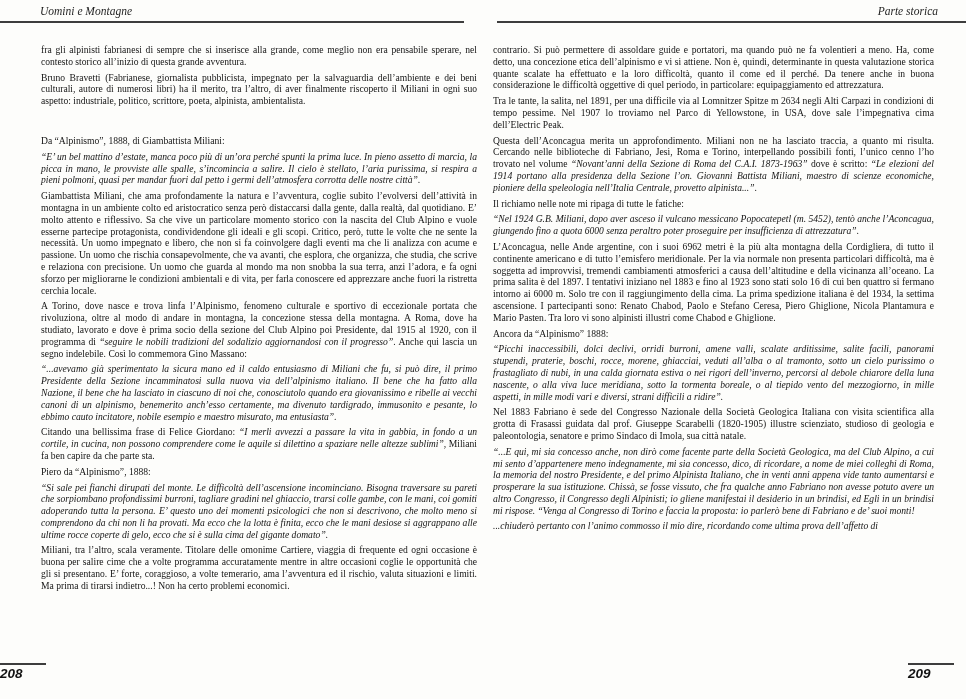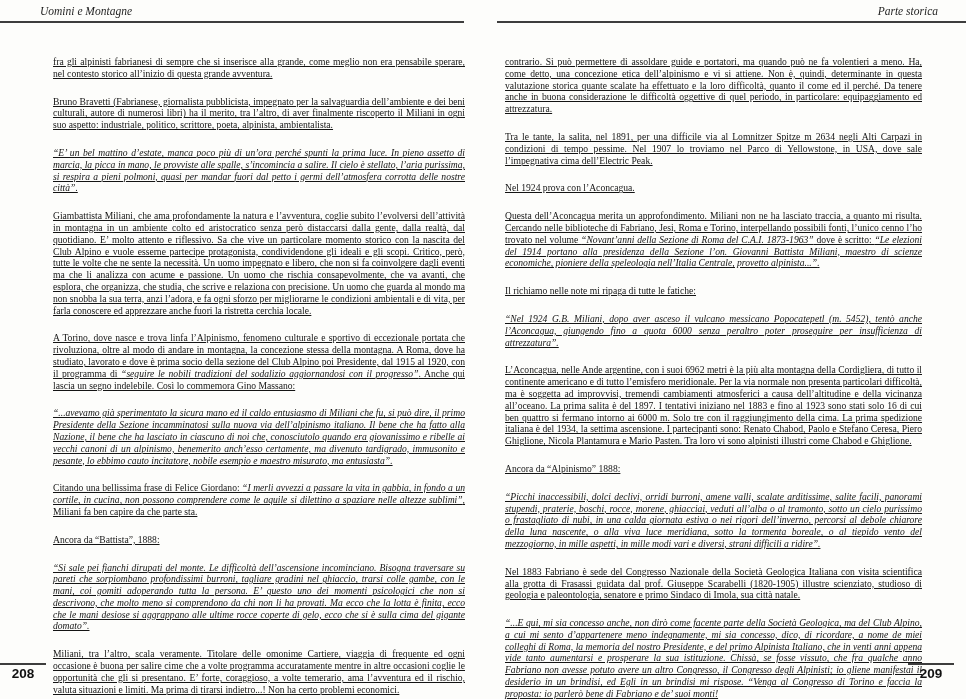--- a/index.html
+++ b/index.html
@@ -34,67 +34,67 @@
     position:absolute; top:40px;
     font-size:9.6px;
     line-height:11.8px;
     text-align:justify;
     hyphens:auto;
     color:#141414;
   }
   .left-col  { left:37px;  width:444px; }
   .right-col { left:489px; width:449px; }
 
-  p.para { margin:16px; padding:0;text-decoration:underline; }
+  p.para { margin:4px; padding:0; }
   p.para.gap { margin-top:28px; }
   p.para i { font-style:italic; }
 
   .folio {
     position:absolute; top:663px;
     width:46px;
     border-top:2px solid #3d3d3d;
     padding-top:1px;
     font-family:"Liberation Sans", sans-serif;
     font-weight:bold;
+    font-style:italic;
     font-size:13.5px;
     color:#111;
-    text-align:center;
   }
   .folio-left  { left:0; }
   .folio-right { right:12px; }
 </style>
 </head>
 <body>
 
 <div class="spread">
 
   <div class="running-head left">Uomini e Montagne</div>
 
   <div class="running-head right">Parte storica</div>
 
   <div class="head-rule left-rule"></div>
   <div class="head-rule right-rule"></div>
 
   <div class="column left-col" lang="it">
       <p class="para"><span>fra gli alpinisti fabrianesi di sempre che si inserisce alla grande, come meglio non era pensabile sperare, nel contesto storico all’inizio di questa grande avventura.</span></p>
       <p class="para"><span>Bruno Bravetti (Fabrianese, giornalista pubblicista, impegnato per la salvaguardia dell’ambiente e dei beni culturali, autore di numerosi libri) ha il merito, tra l’altro, di aver finalmente riscoperto il Miliani in ogni suo aspetto: industriale, politico, scrittore, poeta, alpinista, ambientalista.</span></p>
+      <p class="para gap"><span>Da “Alpinismo”, 1888, di Giambattista Miliani:</span></p>
       <p class="para"><i>“E’ un bel mattino d’estate, manca poco più di un’ora perché spunti la prima luce. In pieno assetto di marcia, la picca in mano, le provviste alle spalle, s’incomincia a salire. Il cielo è stellato, l’aria purissima, si respira a pieni polmoni, quasi per mandar fuori dal petto i germi dell’atmosfera corrotta delle nostre città”.</i></p>
       <p class="para"><span>Giambattista Miliani, che ama profondamente la natura e l’avventura, coglie subito l’evolversi dell’attività in montagna in un ambiente colto ed aristocratico senza però distaccarsi dalla gente, dalla realtà, dal quotidiano. E’ molto attento e riflessivo. Sa che vive un particolare momento storico con la nascita del Club Alpino e vuole esserne partecipe protagonista, condividendone gli ideali e gli scopi. Critico, però, tutte le volte che ne sente la necessità. Un uomo impegnato e libero, che non si fa coinvolgere dagli eventi ma che li analizza con acume e passione. Un uomo che rischia consapevolmente, che va avanti, che esplora, che organizza, che studia, che scrive e relaziona con precisione. Un uomo che guarda al mondo ma non snobba la sua terra, anzi l’adora, e fa ogni sforzo per migliorarne le condizioni ambientali e di vita, per farla conoscere ed apprezzare anche fuori la ristretta cerchia locale.</span></p>
       <p class="para"><span>A Torino, dove nasce e trova linfa l’Alpinismo, fenomeno culturale e sportivo di eccezionale portata che rivoluziona, oltre al modo di andare in montagna, la concezione stessa della montagna. A Roma, dove ha studiato, lavorato e dove è prima socio della sezione del Club Alpino poi Presidente, dal 1915 al 1920, con il programma di </span><i>“seguire le nobili tradizioni del sodalizio aggiornandosi con il progresso”</i><span>. Anche qui lascia un segno indelebile. Così lo commemora Gino Massano:</span></p>
       <p class="para"><i>“...avevamo già sperimentato la sicura mano ed il caldo entusiasmo di Miliani che fu, si può dire, il primo Presidente della Sezione incamminatosi sulla nuova via dell’alpinismo italiano. Il bene che ha fatto alla Nazione, il bene che ha lasciato in ciascuno di noi che, conosciutolo quando era giovanissimo e ribelle ai vecchi canoni di un alpinismo, benemerito anch’esso certamente, ma divenuto tardigrado, immusonito e pesante, lo ebbimo cauto incitatore, nobile esempio e maestro misurato, ma entusiasta”.</i></p>
       <p class="para"><span>Citando una bellissima frase di Felice Giordano: </span><i>“I merli avvezzi a passare la vita in gabbia, in fondo a un cortile, in cucina, non possono comprendere come le aquile si dilettino a spaziare nelle altezze sublimi”</i><span>, Miliani fa ben capire da che parte sta.</span></p>
-      <p class="para"><span>Ancora da “Battista”, 1888:</span></p>
+      <p class="para"><span>Piero da “Alpinismo”, 1888:</span></p>
       <p class="para"><i>“Si sale pei fianchi dirupati del monte. Le difficoltà dell’ascensione incominciano. Bisogna traversare su pareti che sorpiombano profondissimi burroni, tagliare gradini nel ghiaccio, trarsi colle gambe, con le mani, coi gomiti adoperando tutta la persona. E’ questo uno dei momenti psicologici che non si descrivono, che molto meno si comprendono da chi non li ha provati. Ma ecco che la lotta è finita, ecco che le mani desiose si aggrappano alle ultime rocce coperte di gelo, ecco che si è sulla cima del gigante domato”.</i></p>
       <p class="para"><span>Miliani, tra l’altro, scala veramente. Titolare delle omonime Cartiere, viaggia di frequente ed ogni occasione è buona per salire cime che a volte programma accuratamente mentre in altre occasioni coglie le opportunità che gli si presentano. E’ forte, coraggioso, a volte temerario, ama l’avventura ed il rischio, valuta situazioni e limiti. Ma prima di tirarsi indietro...! Non ha certo problemi economici.</span></p>
     </div>
 
   <div class="column right-col" lang="it">
       <p class="para"><span>contrario. Si può permettere di assoldare guide e portatori, ma quando può ne fa volentieri a meno. Ha, come detto, una concezione etica dell’alpinismo e vi si attiene. Non è, quindi, determinante in questa valutazione storica quante scalate ha effettuato e la loro difficoltà, quanto il come ed il perché. Da tenere anche in buona considerazione le difficoltà oggettive di quel periodo, in particolare: equipaggiamento ed attrezzatura.</span></p>
       <p class="para"><span>Tra le tante, la salita, nel 1891, per una difficile via al Lomnitzer Spitze m 2634 negli Alti Carpazi in condizioni di tempo pessime. Nel 1907 lo troviamo nel Parco di Yellowstone, in USA, dove sale l’impegnativa cima dell’Electric Peak.</span></p>
-      <p class="para"><span>Nel 1924 prova con l’Aconcagua.</span></p>
       <p class="para"><span>Questa dell’Aconcagua merita un approfondimento. Miliani non ne ha lasciato traccia, a quanto mi risulta. Cercando nelle biblioteche di Fabriano, Jesi, Roma e Torino, interpellando possibili fonti, l’unico cenno l’ho trovato nel volume </span><i>“Novant’anni della Sezione di Roma del C.A.I. 1873-1963”</i><span> dove è scritto: </span><i>“Le elezioni del 1914 portano alla presidenza della Sezione l’on. Giovanni Battista Miliani, maestro di scienze economiche, pioniere della speleologia nell’Italia Centrale, provetto alpinista...”</i><span>.</span></p>
       <p class="para"><span>Il richiamo nelle note mi ripaga di tutte le fatiche:</span></p>
       <p class="para"><i>“Nel 1924 G.B. Miliani, dopo aver asceso il vulcano messicano Popocatepetl (m. 5452), tentò anche l’Aconcagua, giungendo fino a quota 6000 senza peraltro poter proseguire per insufficienza di attrezzatura”.</i></p>
       <p class="para"><span>L’Aconcagua, nelle Ande argentine, con i suoi 6962 metri è la più alta montagna della Cordigliera, di tutto il continente americano e di tutto l’emisfero meridionale. Per la via normale non presenta particolari difficoltà, ma è soggetta ad improvvisi, tremendi cambiamenti atmosferici a causa dell’altitudine e della vicinanza all’oceano. La prima salita è del 1897. I tentativi iniziano nel 1883 e fino al 1923 sono stati solo 16 di cui ben quattro si fermano intorno ai 6000 m. Solo tre con il raggiungimento della cima. La prima spedizione italiana è del 1934, la settima ascensione. I partecipanti sono: Renato Chabod, Paolo e Stefano Ceresa, Piero Ghiglione, Nicola Plantamura e Mario Pasten. Tra loro vi sono alpinisti illustri come Chabod e Ghiglione.</span></p>
       <p class="para"><span>Ancora da “Alpinismo” 1888:</span></p>
       <p class="para"><i>“Picchi inaccessibili, dolci declivi, orridi burroni, amene valli, scalate arditissime, salite facili, panorami stupendi, praterie, boschi, rocce, morene, ghiacciai, veduti all’alba o al tramonto, sotto un cielo purissimo o frastagliato di nubi, in una calda giornata estiva o nei rigori dell’inverno, percorsi al debole chiarore della luna nascente, o alla viva luce meridiana, sotto la tormenta boreale, o al tiepido vento del mezzogiorno, in mille aspetti, in mille modi vari e diversi, strani difficili a ridire”.</i></p>
       <p class="para"><span>Nel 1883 Fabriano è sede del Congresso Nazionale della Società Geologica Italiana con visita scientifica alla grotta di Frasassi guidata dal prof. Giuseppe Scarabelli (1820-1905) illustre scienziato, studioso di geologia e paleontologia, senatore e primo Sindaco di Imola, sua città natale.</span></p>
       <p class="para"><i>“...E qui, mi sia concesso anche, non dirò come facente parte della Società Geologica, ma del Club Alpino, a cui mi sento d’appartenere meno indegnamente, mi sia concesso, dico, di ricordare, a nome de miei colleghi di Roma, la memoria del nostro Presidente, e del primo Alpinista Italiano, che in venti anni appena vide tanto aumentarsi e prosperare la sua istituzione. Chissà, se fosse vissuto, che fra qualche anno Fabriano non avesse potuto avere un altro Congresso, il Congresso degli Alpinisti; io gliene manifestai il desiderio in un brindisi, ed Egli in un brindisi mi rispose. “Venga al Congresso di Torino e faccia la proposta: io parlerò bene di Fabriano e de’ suoi monti!</i></p>
       <p class="para"><i>...chiuderò pertanto con l’animo commosso il mio dire, ricordando come ultima prova dell’affetto di</i></p>
     </div>

